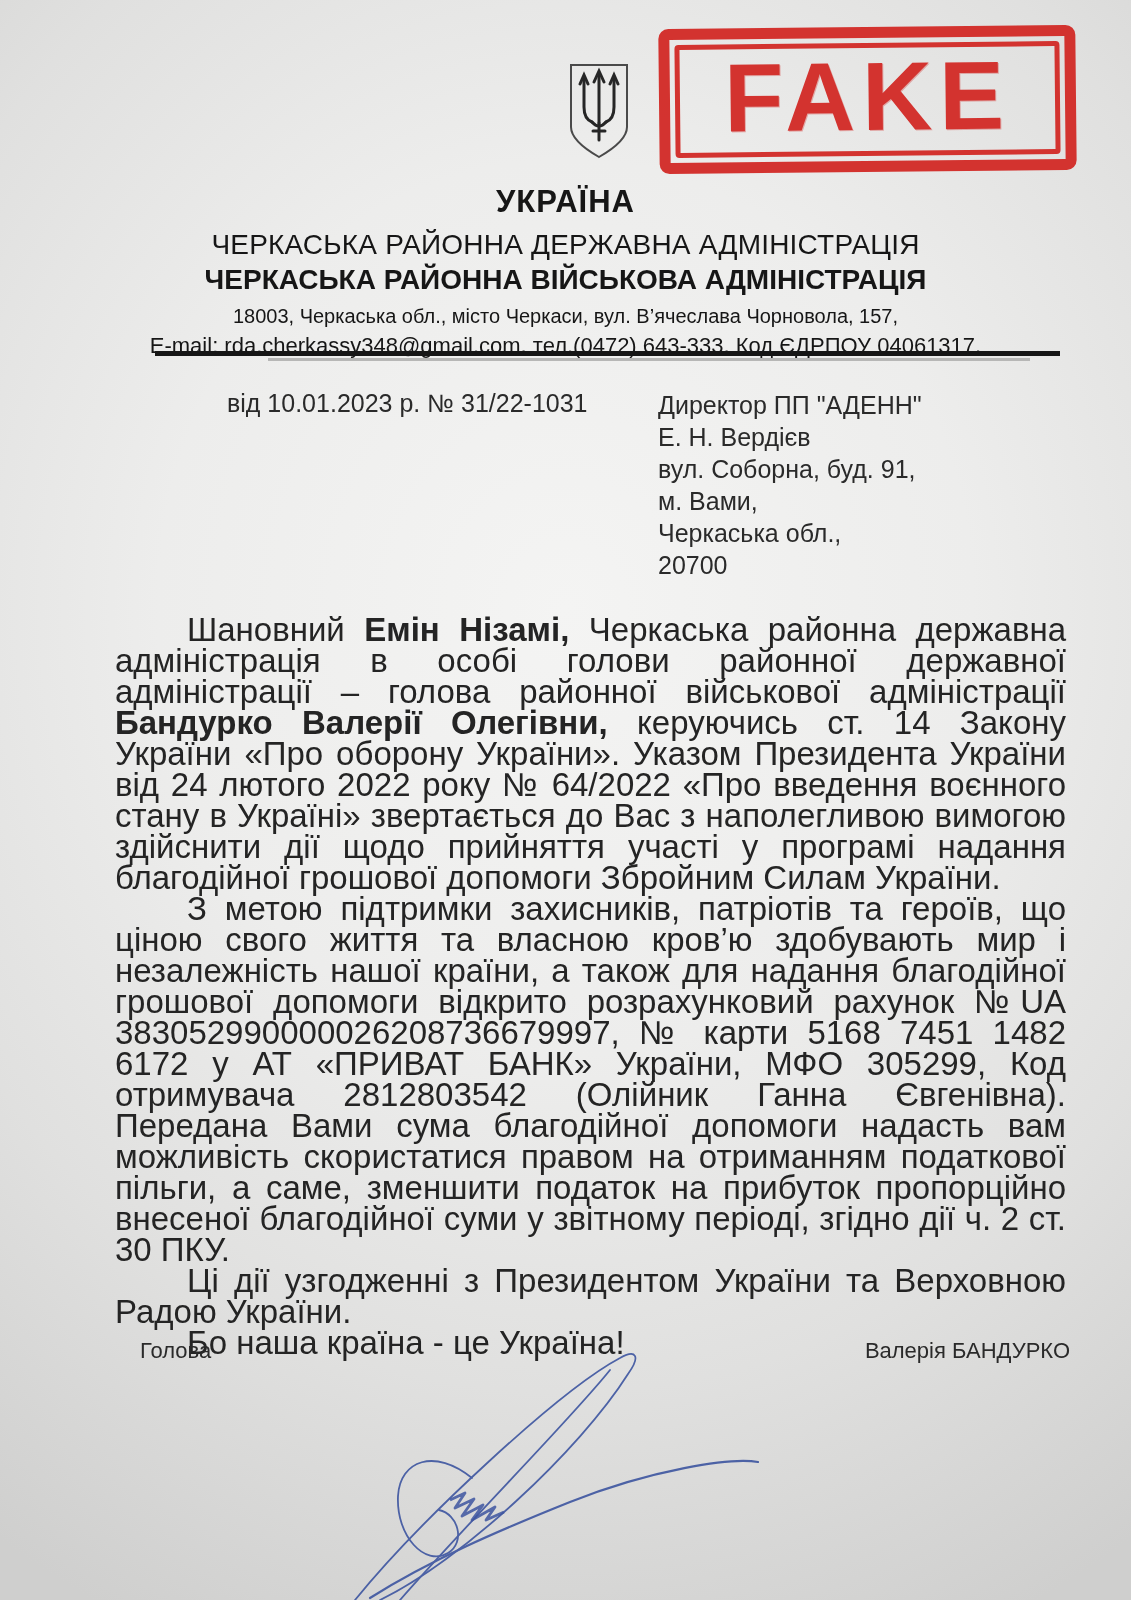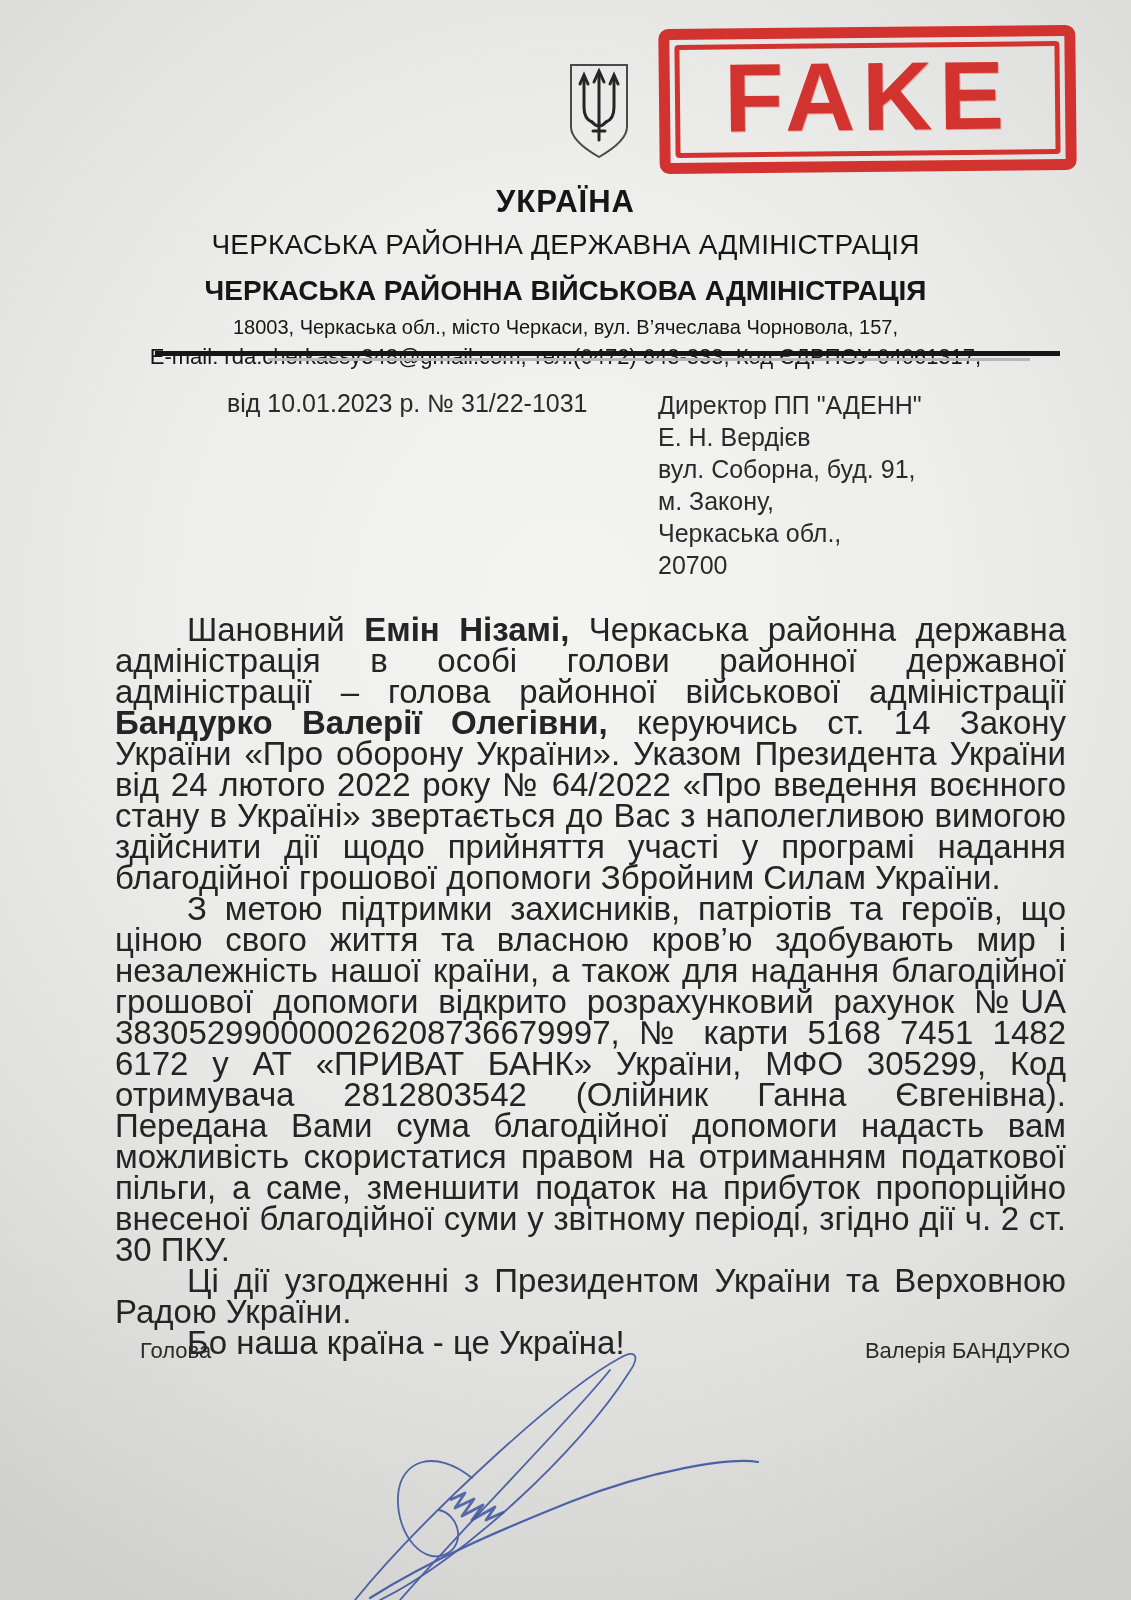--- a/index.html
+++ b/index.html
@@ -32,21 +32,21 @@
   }
   .stamp-text {
     font-size:97px; font-weight:700; letter-spacing:7px;
     color:#d22622; line-height:1; padding-bottom:6px;
     text-shadow:1px 1px 0 rgba(210,38,34,.35);
   }
   
   .hdr { position:absolute; top:184px; left:0; width:100%; text-align:center; color:#161616; }
   .hdr-country { font-size:31px; font-weight:700; letter-spacing:1px; }
   .hdr-upper   { font-size:28px; font-weight:400; margin-top:9px; letter-spacing:0.2px; }
-  .hdr-main    { font-size:28px; font-weight:700; margin-top:14px;text-align:center; }
+  .hdr-main    { font-size:28px; font-weight:700; margin-top:3px;text-align:center; }
   .hdr-addr    { font-size:20px; margin-top:9px; }
   .hdr-mail    { font-size:22px; margin-top:5px;text-align:center; }
   .rule-main { position:absolute; left:155px; top:351px; width:905px; height:5px; background:#161616; }
   .rule-sub  { position:absolute; left:268px; top:358px; width:762px; height:3px; background:#b7b7b6; }
   
   .ref { position:absolute; left:227px; top:389px; font-size:25px; color:#2a2a2a; }
   .recipient { position:absolute; left:658px; top:389px; font-size:25px; line-height:32px; color:#2a2a2a; }
   .recipient .b { font-weight:400; }
   
   .letter-body {
@@ -98,21 +98,21 @@
   </div>
   <div class="rule-main"></div>
   <div class="rule-sub"></div>
 
   <div class="ref">від 10.01.2023 р. № 31/22-1031</div>
 
   <div class="recipient">
     <div>Директор ПП "АДЕНН"</div>
     <div class="b">Е. Н. Вердієв</div>
     <div>вул. Соборна, буд. 91,</div>
-    <div>м. Закону,</div>
+    <div>м. Вами,</div>
     <div>Черкаська обл.,</div>
     <div>20700</div>
   </div>
 
   <div class="letter-body">
     <p><span>Шановний </span><span class="b">Емін Нізамі,</span><span> Черкаська районна державна адміністрація в особі голови районної державної адміністрації – голова районної військової адміністрації </span><span class="b">Бандурко Валерії Олегівни,</span><span> керуючись  ст. 14 Закону України «Про оборону України». Указом Президента України від 24 лютого 2022 року № 64/2022 «Про введення воєнного стану в Україні» звертається до Вас з наполегливою вимогою здійснити дії щодо прийняття участі у програмі надання благодійної грошової допомоги Збройним Силам України.</span></p>
     <p>З метою підтримки захисників, патріотів та героїв, що ціною свого життя та власною кров’ю здобувають мир і незалежність нашої країни, а також для надання благодійної грошової допомоги відкрито розрахунковий рахунок  №UA 383052990000026208736679997, № карти 5168 7451 1482 6172 у АТ «ПРИВАТ БАНК» України, МФО 305299, Код отримувача 2812803542 (Олійник Ганна Євгенівна). Передана Вами сума  благодійної допомоги надасть вам можливість скористатися правом на  отриманням податкової пільги, а саме, зменшити податок на прибуток пропорційно внесеної благодійної суми у звітному періоді, згідно дії ч. 2 ст. 30 ПКУ.</p>
     <p>Ці дії узгодженні з Президентом України та Верховною Радою України.</p>
     <p>Бо наша країна - це Україна!</p>
   </div>

